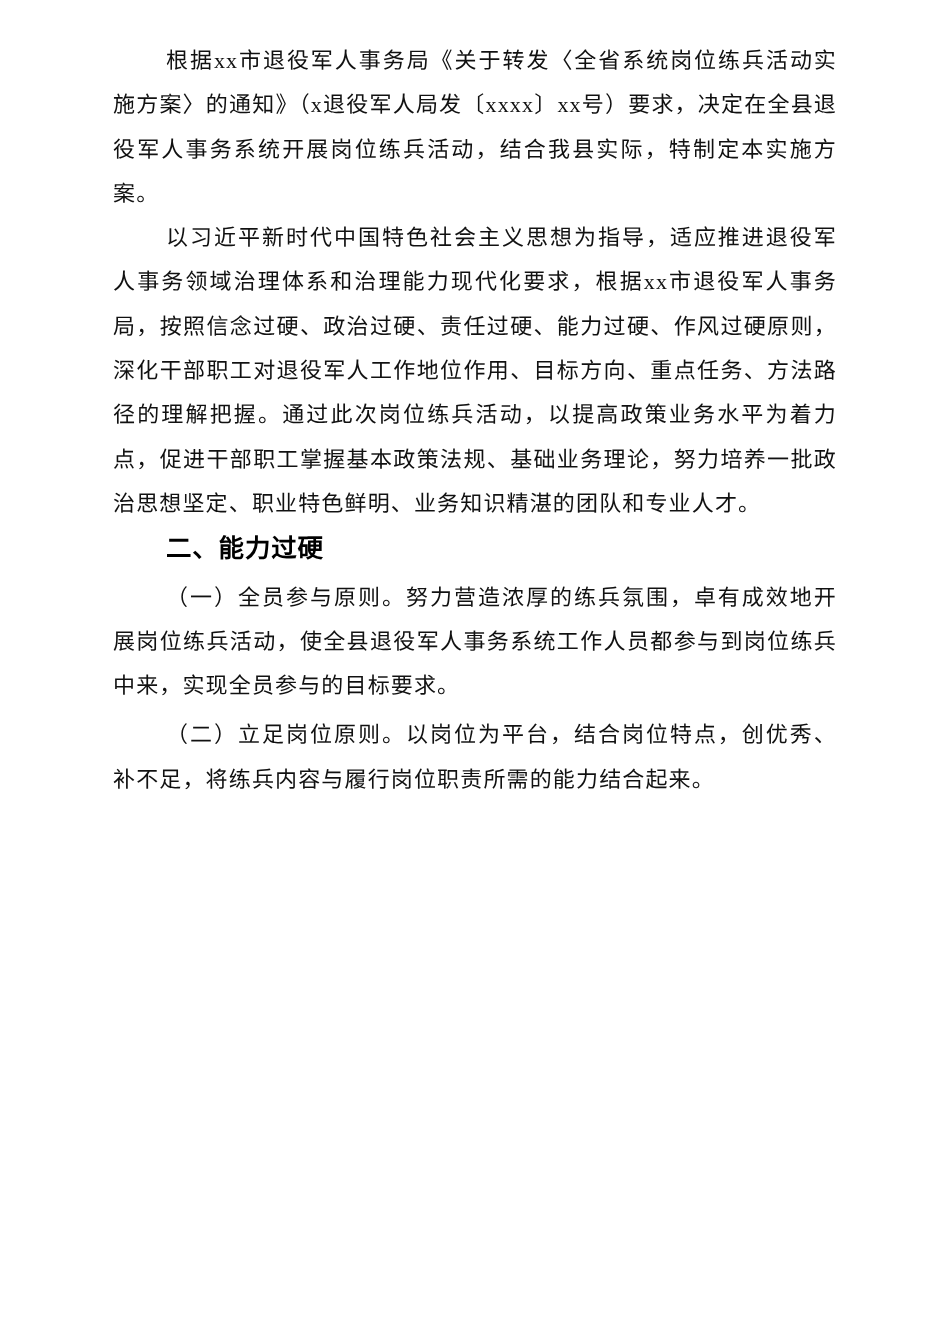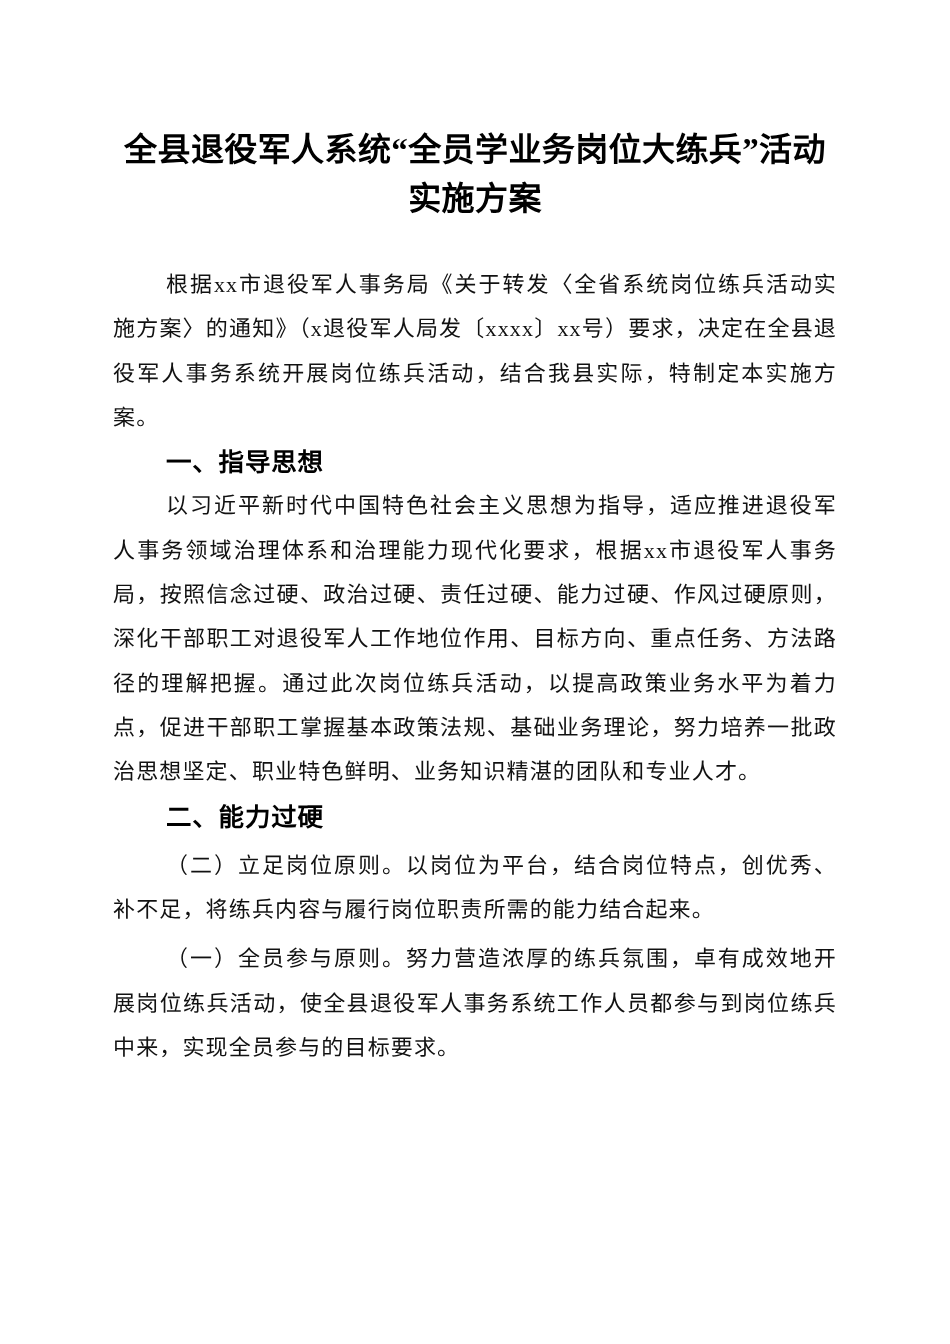--- a/index.html
+++ b/index.html
@@ -69,28 +69,26 @@
 
   
   .gap-sm { margin-top: 5px; }
 </style>
 </head>
 <body>
 
 <div class="page">
   <div class="content">
 
-    <h1 class="doc-title">全县退役军人系统“全员学业务岗位大练兵”活动实施方案</h1>
 
     <p class="para first">根据xx市退役军人事务局《关于转发〈全省系统岗位练兵活动实施方案〉的通知》（x退役军人局发〔xxxx〕xx号）要求，决定在全县退役军人事务系统开展岗位练兵活动，结合我县实际，特制定本实施方案。</p>
 
-    <h2 class="heading">一、指导思想</h2>
 
     <p class="para">以习近平新时代中国特色社会主义思想为指导，适应推进退役军人事务领域治理体系和治理能力现代化要求，根据xx市退役军人事务局，按照信念过硬、政治过硬、责任过硬、能力过硬、作风过硬原则，深化干部职工对退役军人工作地位作用、目标方向、重点任务、方法路径的理解把握。通过此次岗位练兵活动，以提高政策业务水平为着力点，促进干部职工掌握基本政策法规、基础业务理论，努力培养一批政治思想坚定、职业特色鲜明、业务知识精湛的团队和专业人才。</p>
 
     <h2 class="heading">二、能力过硬</h2>
 
+    <p class="para gap-sm">（一）全员参与原则。努力营造浓厚的练兵氛围，卓有成效地开展岗位练兵活动，使全县退役军人事务系统工作人员都参与到岗位练兵中来，实现全员参与的目标要求。</p>
+
     <p class="para gap-sm">（二）立足岗位原则。以岗位为平台，结合岗位特点，创优秀、补不足，将练兵内容与履行岗位职责所需的能力结合起来。</p>
-
-    <p class="para gap-sm">（一）全员参与原则。努力营造浓厚的练兵氛围，卓有成效地开展岗位练兵活动，使全县退役军人事务系统工作人员都参与到岗位练兵中来，实现全员参与的目标要求。</p>
 
   </div>
 </div>
 
 </body></html>

